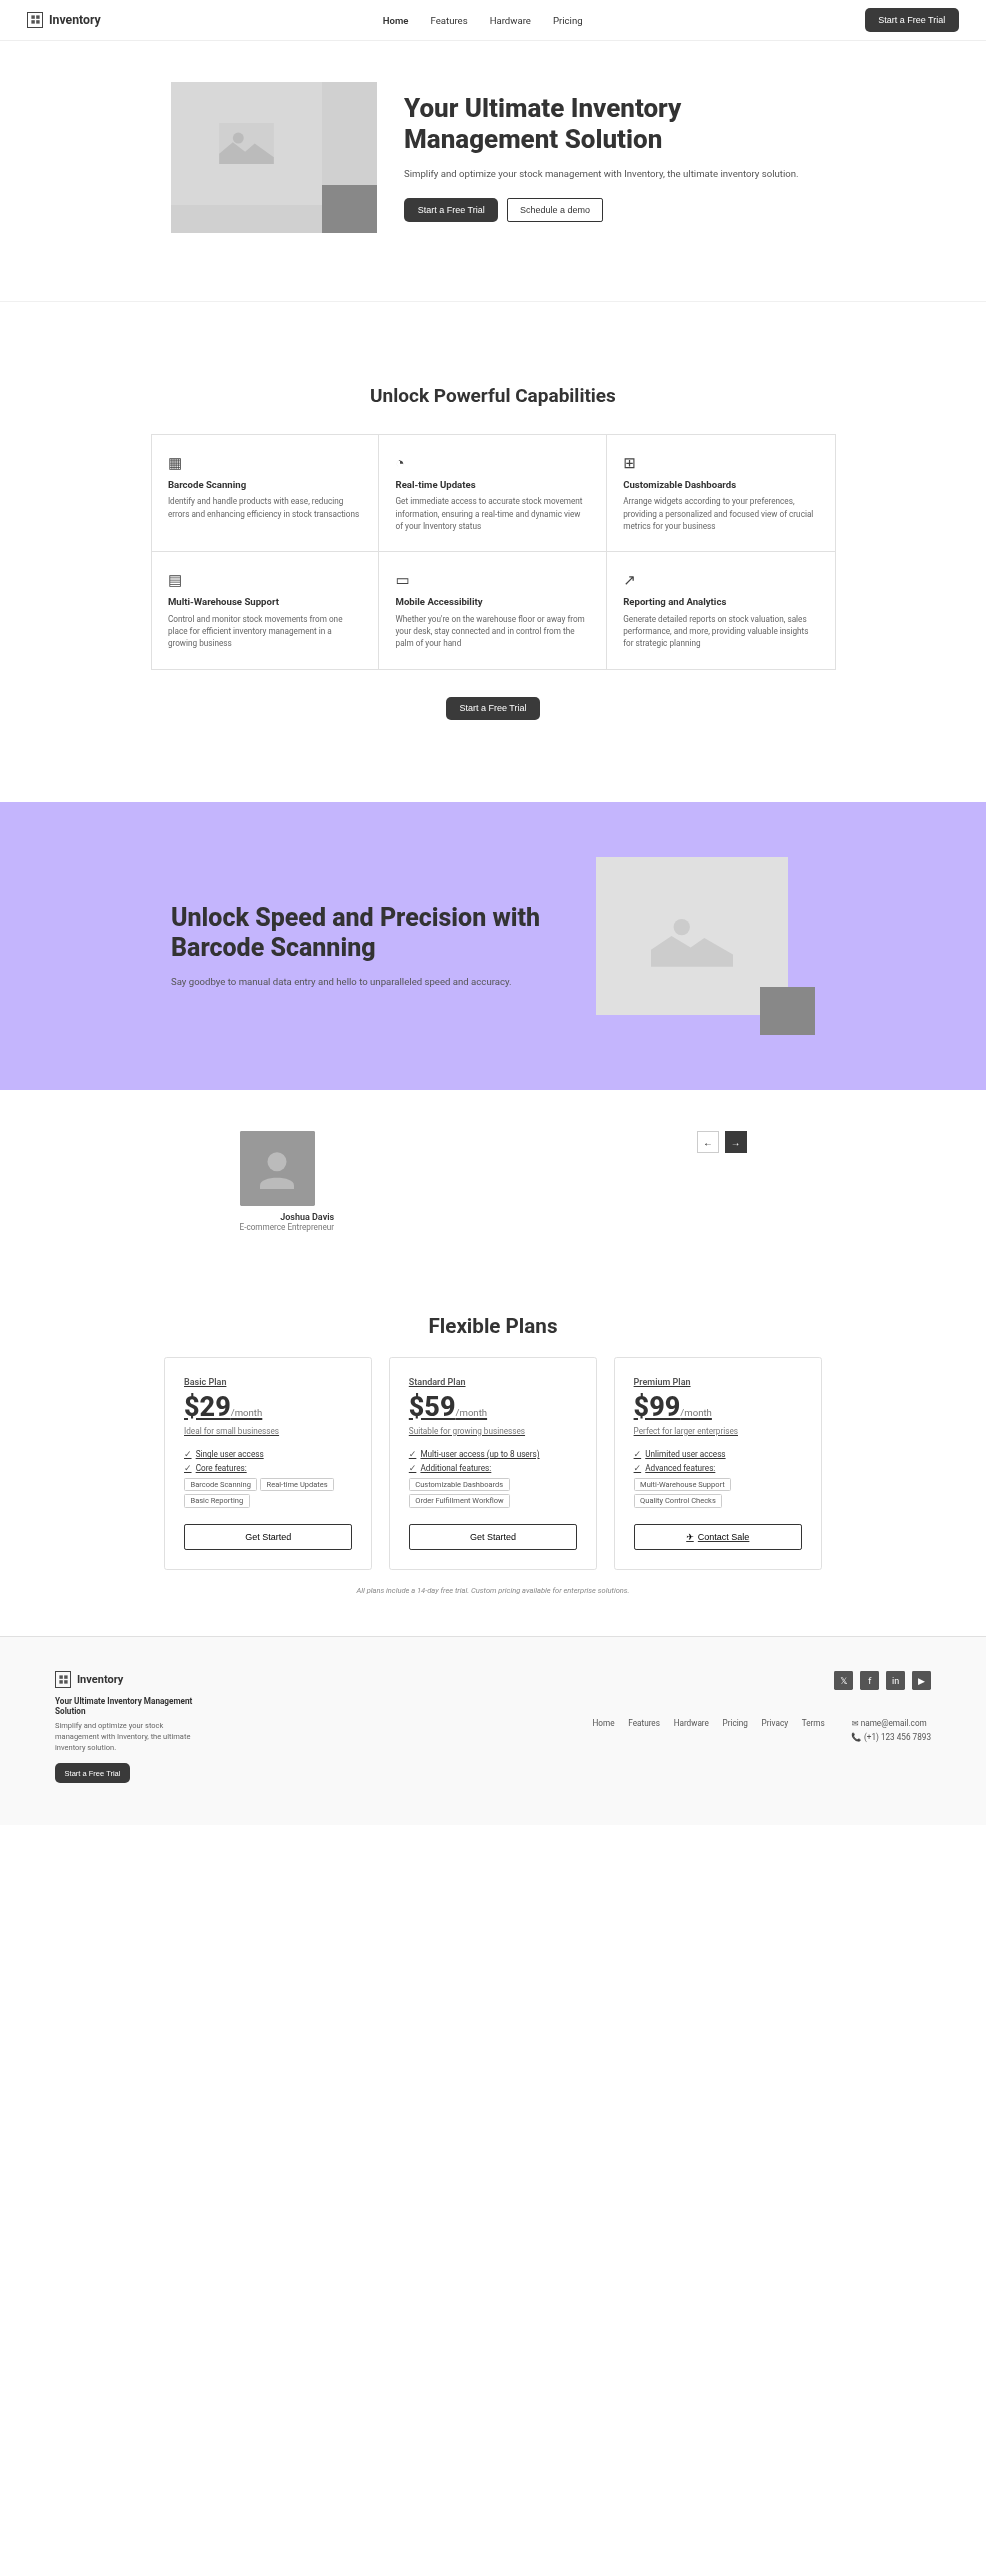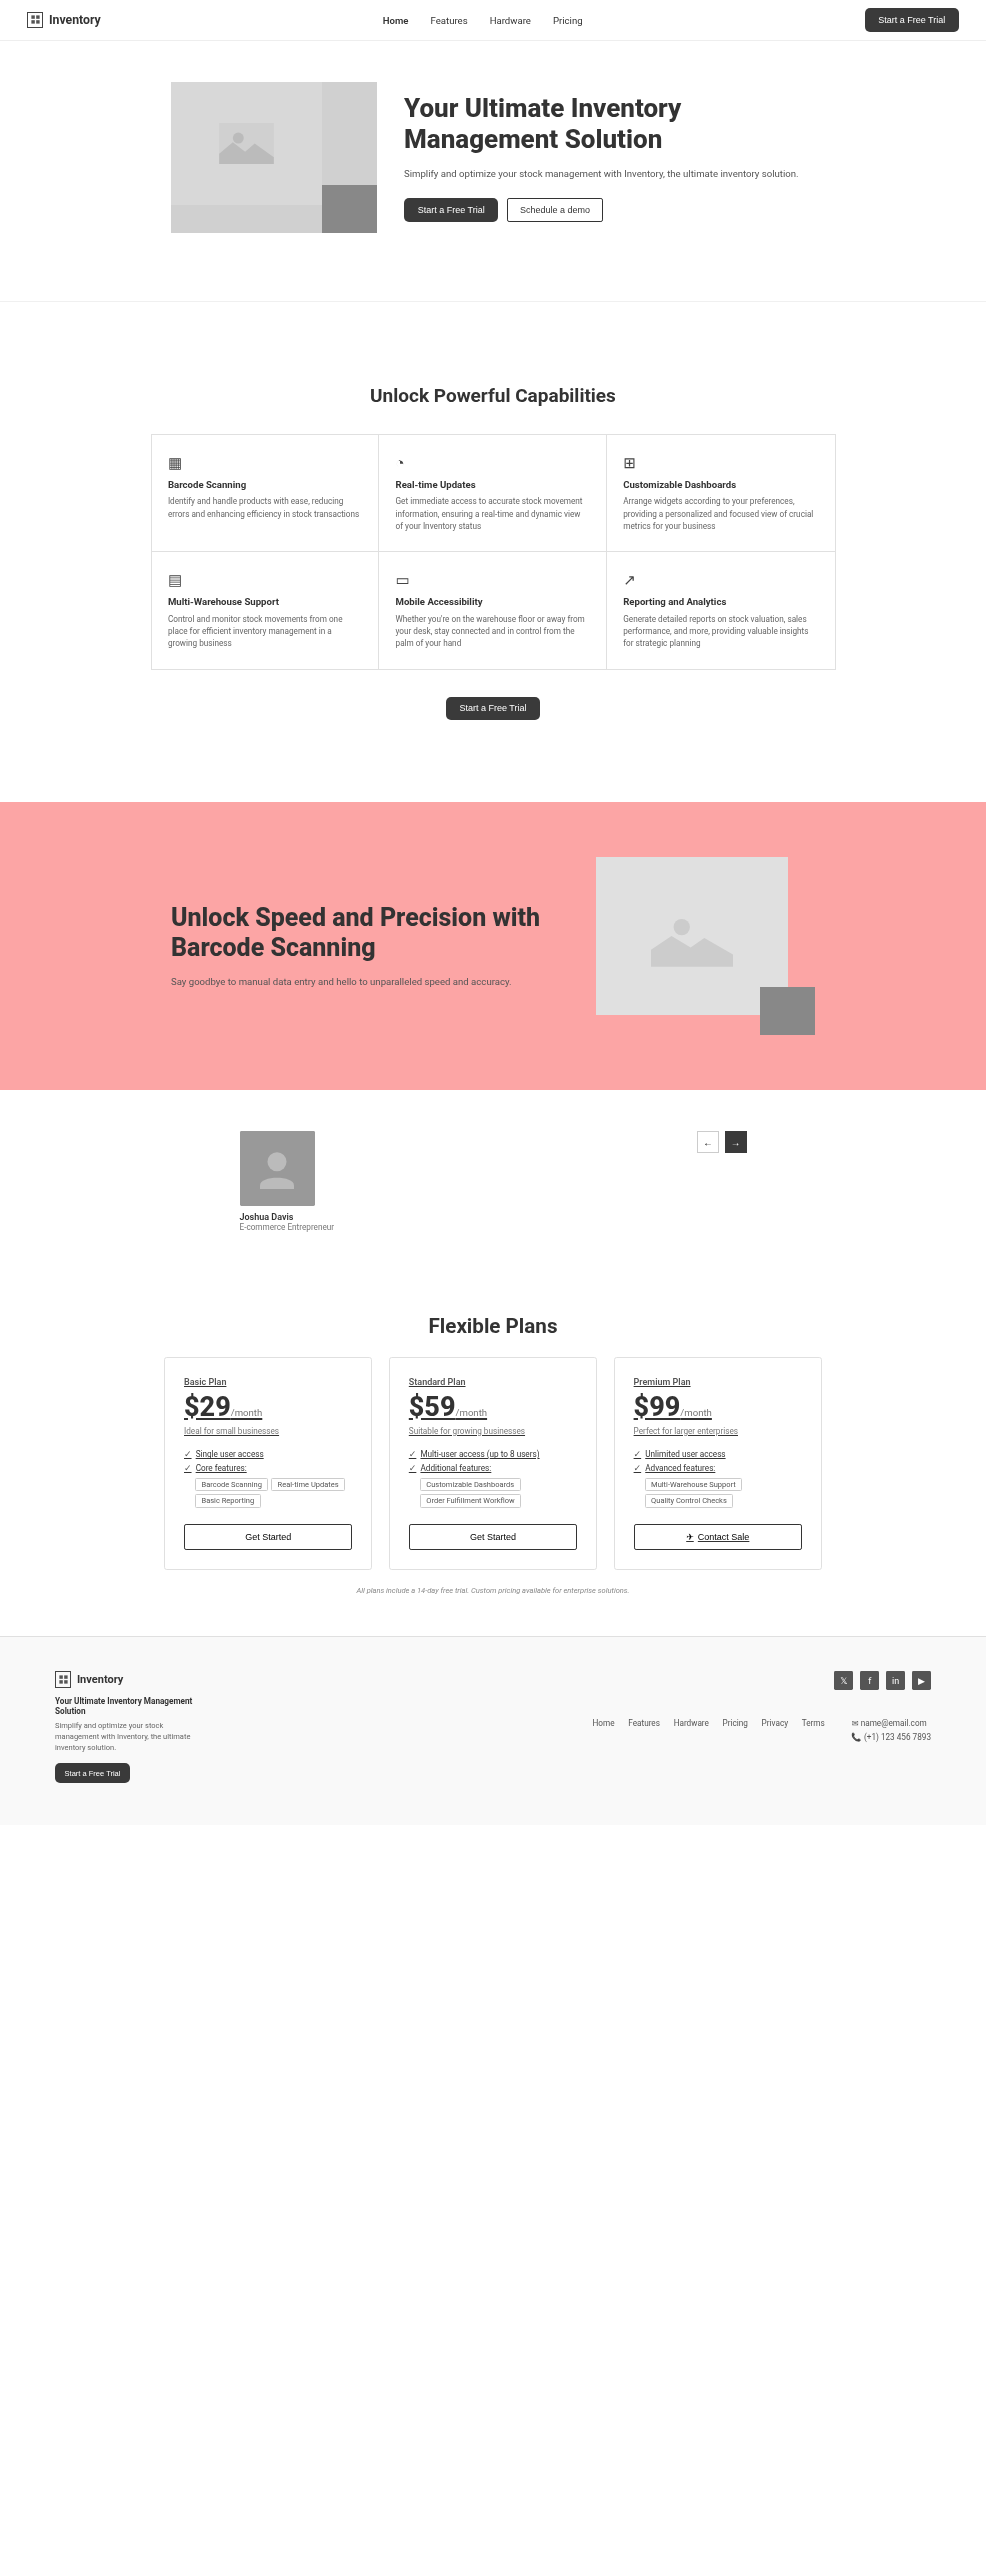--- a/index.html
+++ b/index.html
@@ -76,40 +76,40 @@
       display: flex; align-items: center; justify-content: center;
     }
     .barcode-img-corner {
       position: absolute; bottom: 0; right: 0;
       width: 55px; height: 48px; background: #888;
     }
     .testimonial-avatar {
       width: 75px; height: 75px; background: #999; flex-shrink: 0;
       display: flex; align-items: center; justify-content: center; border-radius: 1.4px;
     }
-    .testimonial-author { font-size: 9px; font-weight: 600; }
+    .testimonial-author { font-size: 9px; font-weight: 600; text-align: right; }
     .testimonial-role { font-size: 8.2px; color: #777; }
     .t-nav-btn {
       width: 22px; height: 22px; border: 0.7px solid #ccc; background: #fff;
       cursor: pointer; display: flex; align-items: center; justify-content: center;
       font-size: 9.6px;
     }
     .t-nav-btn.active { background: #3a3a3a; color: #fff; border-color: #3a3a3a; }
     .pricing-grid { display: grid; grid-template-columns: repeat(3, 1fr); gap: 16.4px; max-width: 658px; margin: 0 auto; text-decoration: underline; }
     .pricing-card {
       border: 0.7px solid #e0e0e0; padding: 19px; border-radius: 2.7px;
     }
     .pricing-card .plan-name { font-size: 9px; font-weight: 600; margin-bottom: 4.1px; color: #555; }
     .pricing-card .price { font-size: 27px; font-weight: 800; margin-bottom: 2.7px; }
     .pricing-card .price span { font-size: 9.6px; font-weight: 400; color: #777; }
     .pricing-card .plan-desc { font-size: 8.2px; color: #777; margin-bottom: 13.7px; }
     .pricing-card .feature-list { list-style: none; margin-bottom: 13.7px; }
     .pricing-card .feature-list li { font-size: 8.2px; margin-bottom: 4.1px; display: flex; align-items: flex-start; gap: 4.1px; }
     .pricing-card .feature-list li .check { color: #555; font-size: 9px; }
-    .feature-sub { margin-left: 11px; margin-bottom: 6.9px; }
+    .feature-sub { margin-bottom: 6.9px; }
     .feature-sub-item {
       display: inline-block; border: 0.7px solid #ccc; padding: 1.4px 5.5px;
       font-size: 7.5px; border-radius: 1.4px; margin-right: 2.7px; margin-bottom: 2.7px; color: #555;
     }
     .pricing-card .btn-get-started {
       width: 100%; padding: 6.9px; border: 1px solid #333; background: #fff;
       cursor: pointer; font-size: 9px; border-radius: 2.1px;
     }
     .pricing-card .btn-contact {
       width: 100%; padding: 6.9px; border: 1px solid #333; background: #fff;
@@ -218,21 +218,21 @@
       <h3>Reporting and Analytics</h3>
       <p>Generate detailed reports on stock valuation, sales performance, and more, providing valuable insights for strategic planning</p>
     </div>
       </div>
     <div class="cap-cta">
       <button class="btn-primary">Start a Free Trial</button>
     </div>
   </div>
 </section>
 
-<section style="background: #fca5a5;">
+<section style="background: #c4b5fd;">
   <div class="barcode-section">
     <div class="barcode-content">
       <h2>Unlock Speed and Precision with Barcode Scanning</h2>
       <p>Say goodbye to manual data entry and hello to unparalleled speed and accuracy.</p>
     </div>
     <div class="barcode-image">
       <div class="barcode-img-main">
         <svg width="82" height="62" viewBox="0 0 120 90" fill="none">
           <rect width="120" height="90" fill="#e0e0e0"></rect>
           <circle cx="45" cy="32" r="12" fill="#ccc"></circle>

